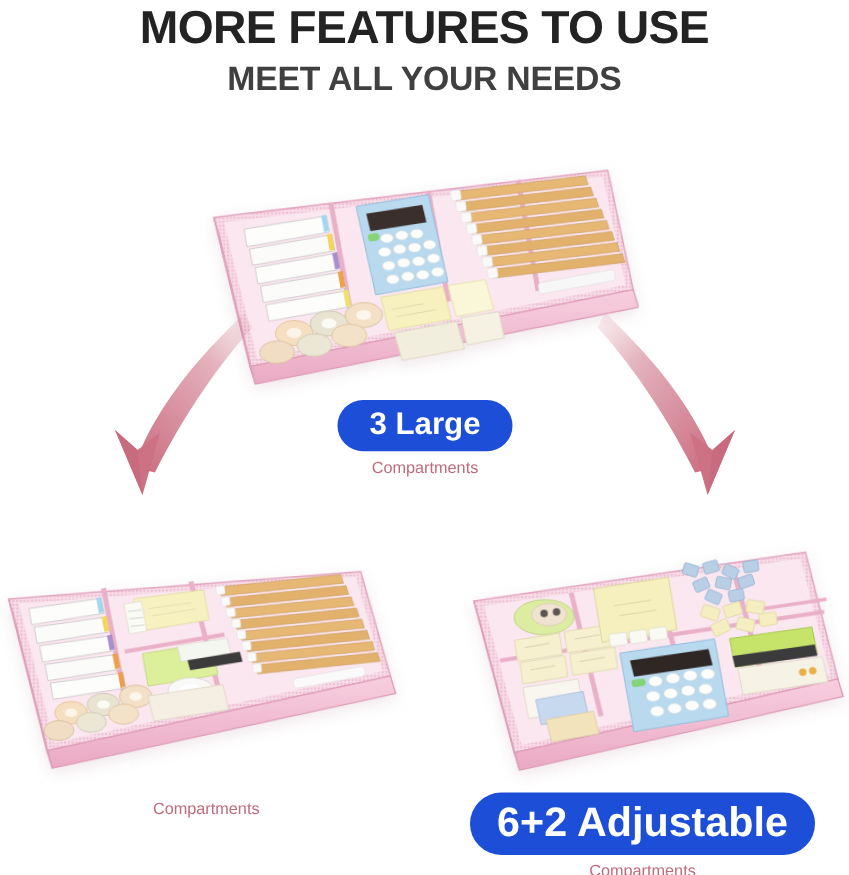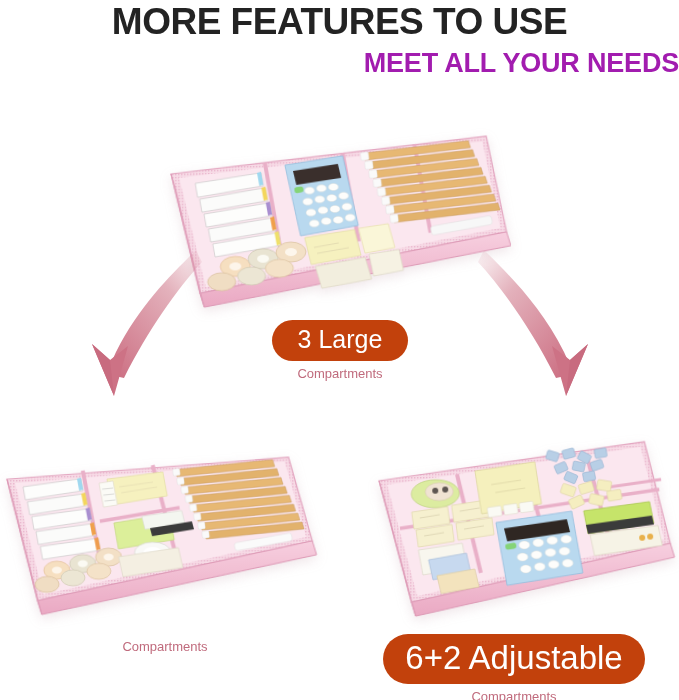--- a/index.html
+++ b/index.html
@@ -33,37 +33,37 @@
     letter-spacing: -0.5px;
     color: #232323;
     line-height: 40px;
     white-space: nowrap;
   }
   .subtitle {
     position: absolute;
     top: 48px;
     left: 0;
     width: 679px;
-    text-align: right;
+    text-align: center;
     font-size: 27px;
     font-weight: 700;
     letter-spacing: -0.2px;
-    color: #a21caf;
+    color: #404040;
     line-height: 30px;
     white-space: nowrap;
   }
 
   
   .caption { position: absolute; text-align: center; }
   .pill {
     display: inline-block;
-    background: #c2410c;
+    background: #1d4ed8;
     color: #ffffff;
     border-radius: 999px;
-    font-weight: 400;
+    font-weight: 700;
     white-space: nowrap;
   }
   .pill-lg { font-size: 25px; padding: 5px 26px 7px; }
   .pill-md { font-size: 33px; padding: 5px 22px 7px; }
   .cap-sub {
     display: block;
     margin-top: 5px;
     font-size: 13px;
     color: #c06b7d;
     font-weight: 400;

